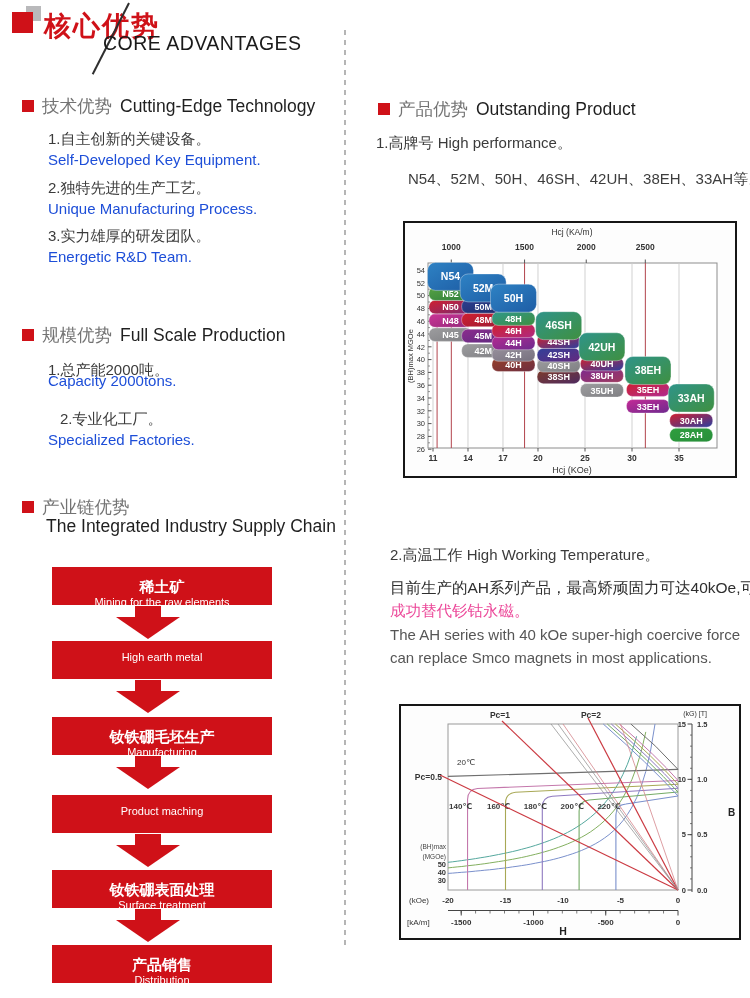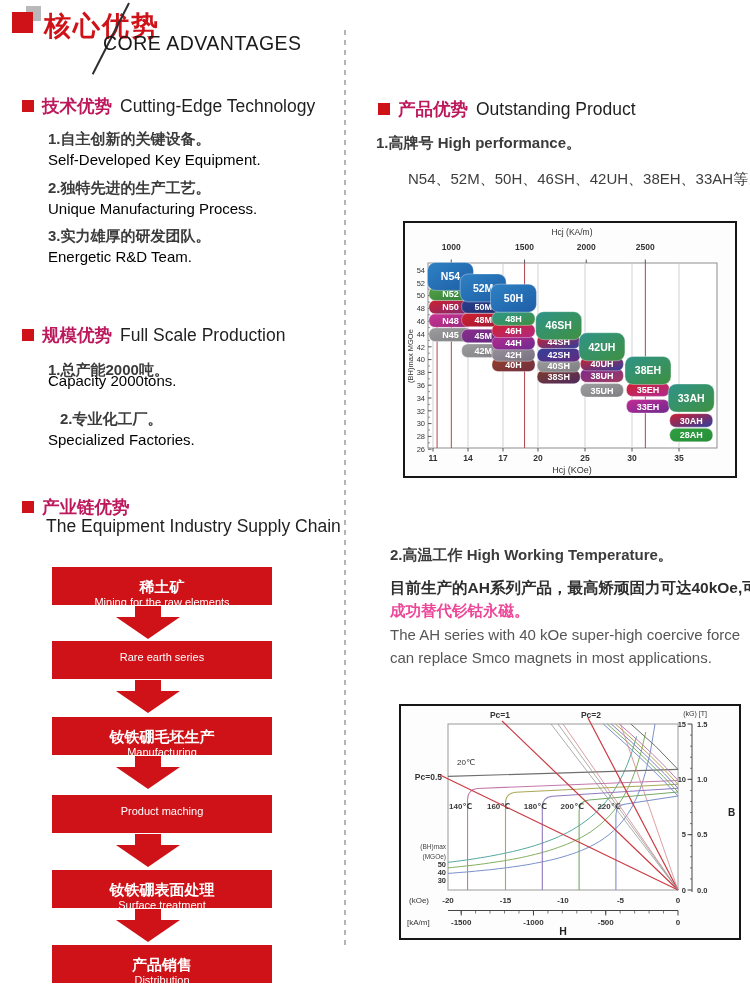--- a/index.html
+++ b/index.html
@@ -1,24 +1,24 @@
 <!DOCTYPE html>
 <html><head>
 <meta charset="utf-8">
 <style>
 *{box-sizing:border-box;margin:0;padding:0}
 body{width:750px;height:998px;position:relative;background:#fff;overflow:hidden;
  font-family:"Liberation Sans","DejaVu Sans",sans-serif;color:#333}
 .abs{position:absolute}
 .sec-head{position:absolute;display:flex;align-items:center;gap:8px;font-size:17.5px;white-space:nowrap}
 .sec-head .b{width:12px;height:12px;background:#cf1118;flex:none}
-.sec-head .cn{color:#be185d;font-weight:bold}
+.sec-head .cn{color:#737373;font-weight:normal}
 .sec-head .en{color:#1f1f1f}
-.item-cn{position:absolute;font-size:15px;font-weight:bold;color:#3b3b3b;white-space:nowrap}
-.item-en{position:absolute;font-size:15px;color:#000000;white-space:nowrap}
+.item-cn{position:absolute;font-size:15px;font-weight:normal;color:#3b3b3b;white-space:nowrap}
+.item-en{position:absolute;font-size:15px;color:#1d4ed8;white-space:nowrap}
 .fbox{position:absolute;left:52px;width:220px;height:38px;background:#cf1118;color:#fff;
  text-align:center;padding-top:10px}
 .fbox .cn{font-size:15px;font-weight:bold;line-height:19px}
 .fbox .en{font-size:11px;line-height:13px}
 .astem{position:absolute;left:135px;width:26px;height:12px;background:#cf1118}
 .ahead{position:absolute;left:116px;width:0;height:0;border-left:32px solid transparent;
  border-right:32px solid transparent;border-top:22px solid #cf1118}
 .chartbox{position:absolute;border:2px solid #161616;background:#fdfdfd}
 .divider{position:absolute;left:344px;top:30px;width:2px;height:915px;
  background:repeating-linear-gradient(to bottom,#b5b5b5 0 5px,transparent 5px 10px)}
@@ -56,31 +56,31 @@
 </div>
 <div class="item-cn" style="left:48px;top:361px">1.总产能2000吨。</div>
 <div class="item-en" style="left:48px;top:372px">Capacity 2000tons.</div>
 <div class="item-cn" style="left:60px;top:410px">2.专业化工厂。</div>
 <div class="item-en" style="left:48px;top:431px">Specialized Factories.</div>
 
 <div class="sec-head" style="left:22px;top:495px">
  <span class="b"></span>
  <span class="cn">产业链优势</span>
 </div>
-<div class="abs" style="left:46px;top:516px;font-size:17.5px;color:#1f1f1f;white-space:nowrap">The Equipment Industry Supply Chain</div>
+<div class="abs" style="left:46px;top:516px;font-size:17.5px;color:#1f1f1f;white-space:nowrap">The Integrated Industry Supply Chain</div>
 
 <div class="fbox" style="top:567px">
  <div class="cn">稀土矿</div>
  <div class="en">Mining for the raw elements</div>
 </div>
 <div class="astem" style="top:606px"></div>
 <div class="ahead" style="top:617px"></div>
 
 <div class="fbox" style="top:641px">
- <div class="en">Rare earth series</div>
+ <div class="en">High earth metal</div>
 </div>
 <div class="astem" style="top:680px"></div>
 <div class="ahead" style="top:691px"></div>
 
 <div class="fbox" style="top:717px">
  <div class="cn">钕铁硼毛坯生产</div>
  <div class="en">Manufacturing</div>
 </div>
 <div class="astem" style="top:756px"></div>
 <div class="ahead" style="top:767px"></div>

